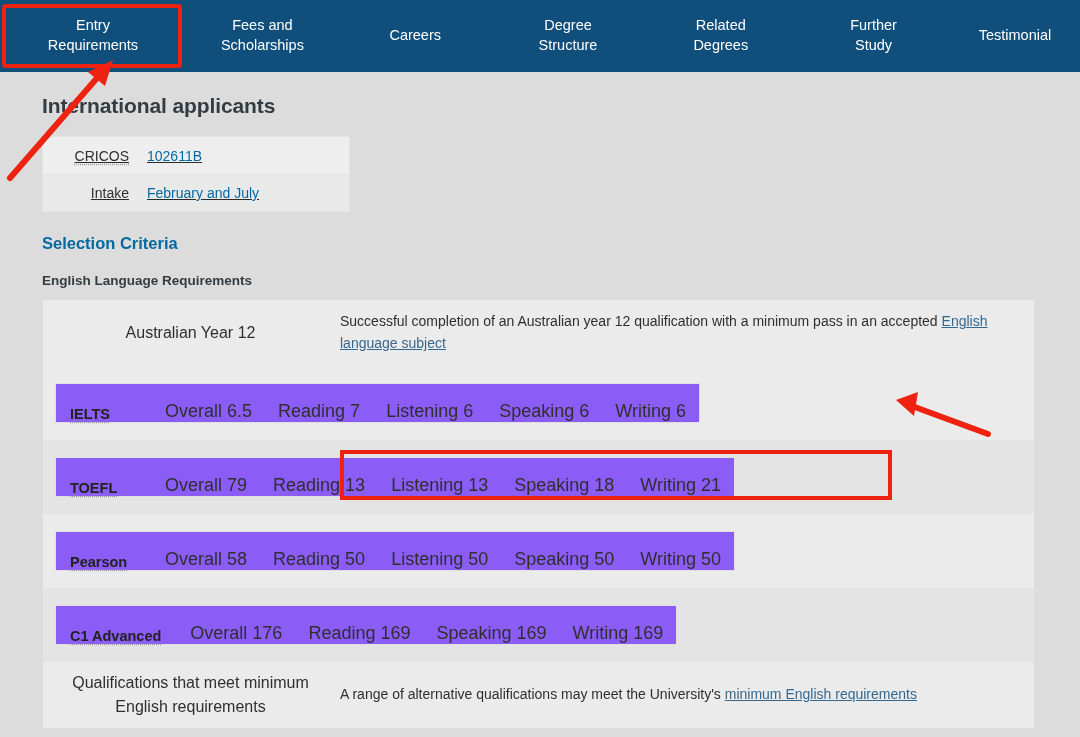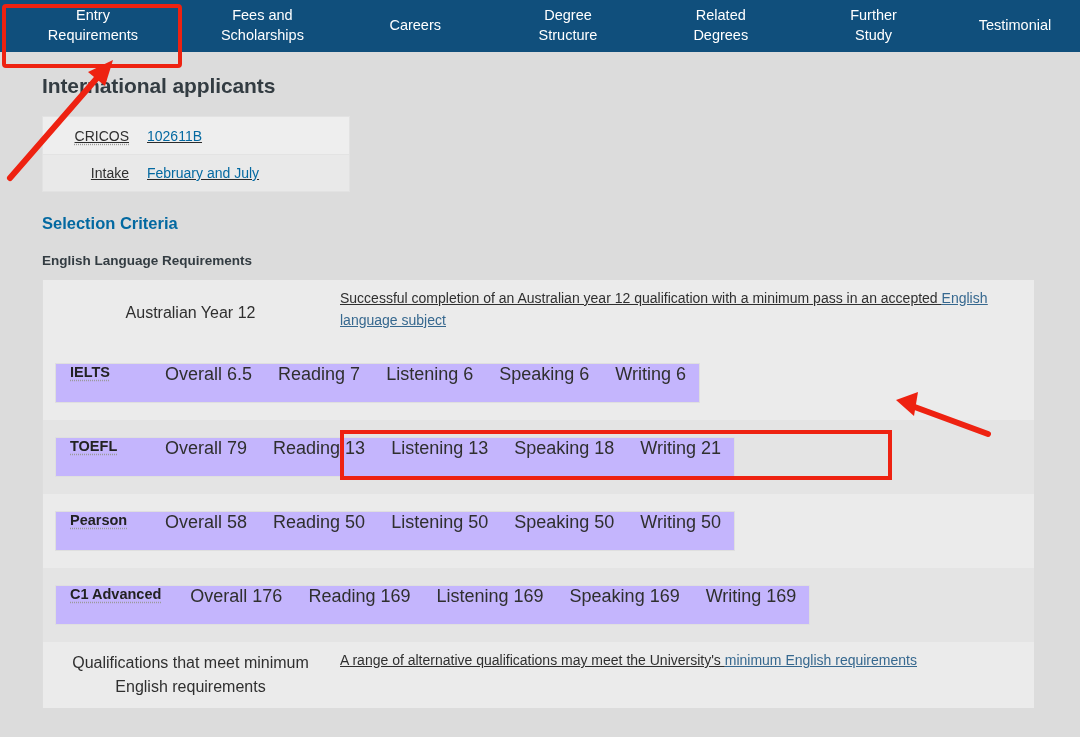--- a/index.html
+++ b/index.html
@@ -12,21 +12,21 @@
 
   body {
     font-family: "Liberation Sans", sans-serif;
     background: #dcdcdc;
     color: #2b2b2b;
     position: relative;
   }
 
   
   .navbar {
-    height: 52px;
+    height: 72px;
     background: #104f7c;
     display: flex;
     align-items: stretch;
     position: relative;
   }
   .nav-tab {
     flex: 1 1 0;
     display: flex;
     align-items: center;
     justify-content: center;
@@ -131,25 +131,25 @@
     justify-content: center;
     text-align: center;
     font-size: 16px;
     color: #2f2f2f;
     padding: 8px 14px;
     line-height: 1.5;
   }
   .req-row .value {
     flex: 1 1 auto;
     display: flex;
+    align-items: center;
     font-size: 14px;
     color: #2f2f2f;
     padding: 8px 10px 8px 2px;
     line-height: 1.55;
-    text-decoration: underline;
   }
 
   
   .tests-group { display: flex; background: #ebebeb; }
   .tests-group > .label {
     flex: 0 0 295px;
     display: flex;
     align-items: center;
     justify-content: center;
     text-align: center;
@@ -164,23 +164,23 @@
     display: flex;
     align-items: center;
     min-height: 74px;
     padding: 0 4px;
   }
   .test-band.shade { background: #e4e4e4; }
 
   
   .scorebox {
     display: inline-flex;
-    align-items: flex-start;
+    align-items: flex-end;
     border: 1px solid #dfdfdf;
-    background: #c4b5fd;
+    background: #8b5cf6;
     height: 40px;
     margin-left: 8px;
   }
   .scorebox .test-name {
     display: flex;
     align-items: center;
     padding: 0 16px 0 14px;
     font-size: 14.5px;
     font-weight: bold;
     color: #222;
@@ -316,21 +316,20 @@
           </div>
         </div>
 
         <div class="test-band shade">
           <div class="scorebox">
             <div class="test-name">
               <span>C1 Advanced</span>
             </div>
             <div class="cell">Overall 176</div>
             <div class="cell">Reading 169</div>
-            <div class="cell">Listening 169</div>
             <div class="cell">Speaking 169</div>
             <div class="cell">Writing 169</div>
           </div>
         </div>
 
       </div>
     </div>
 
     <div class="req-row">
       <div class="label">Qualifications that meet minimum English requirements</div>

